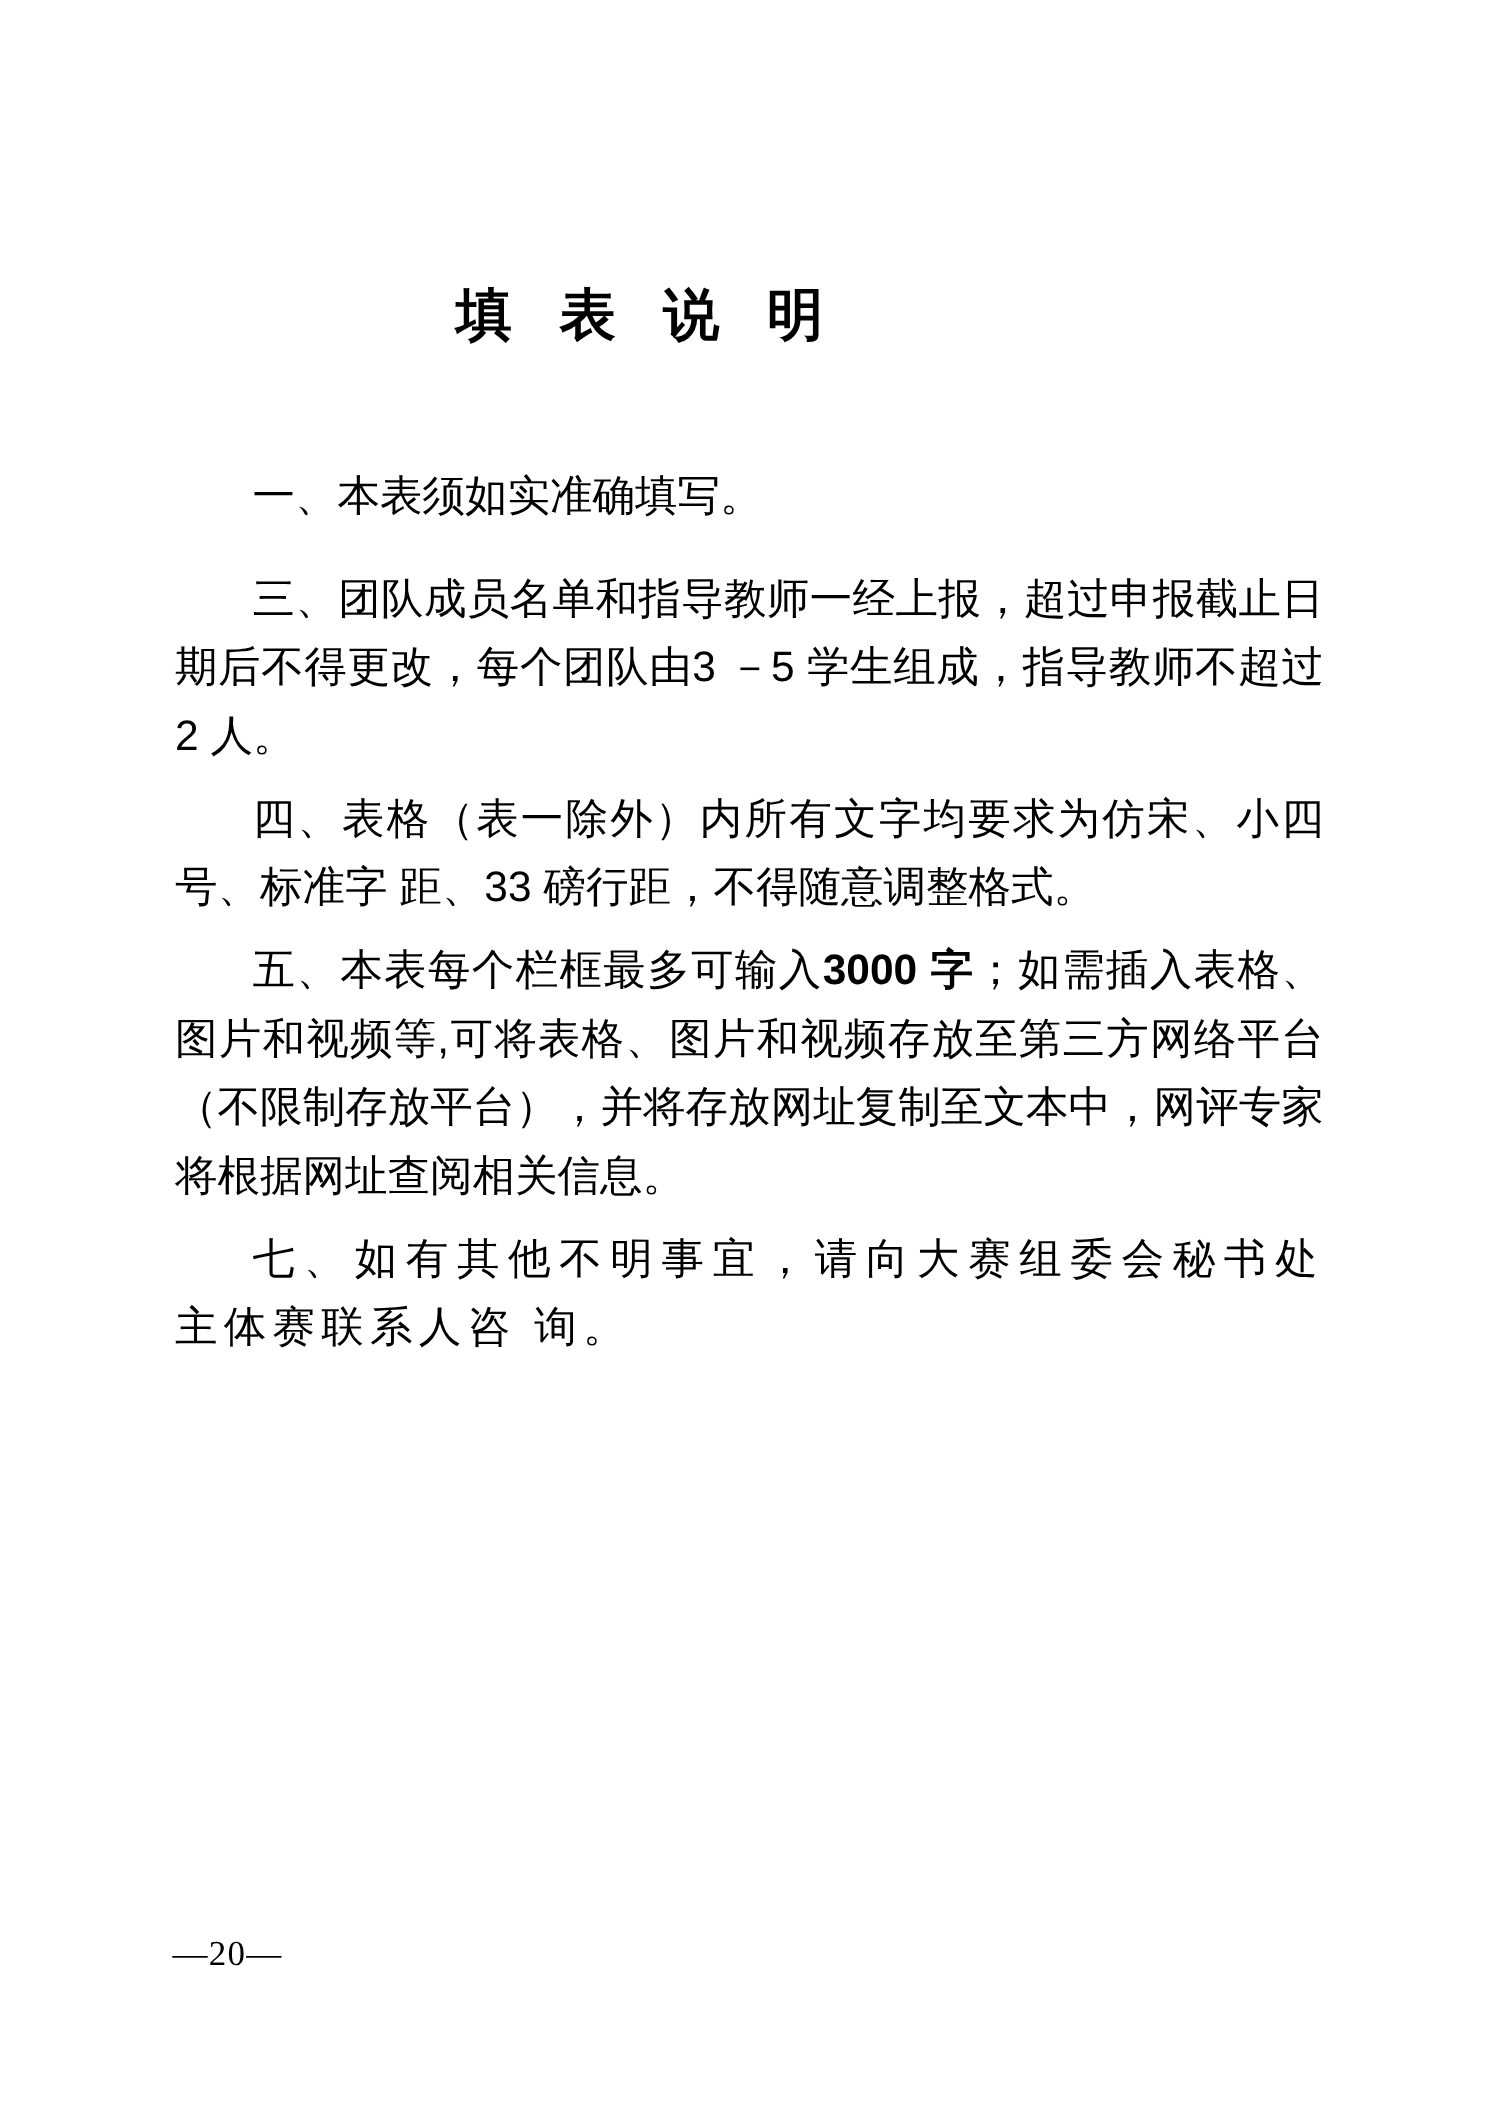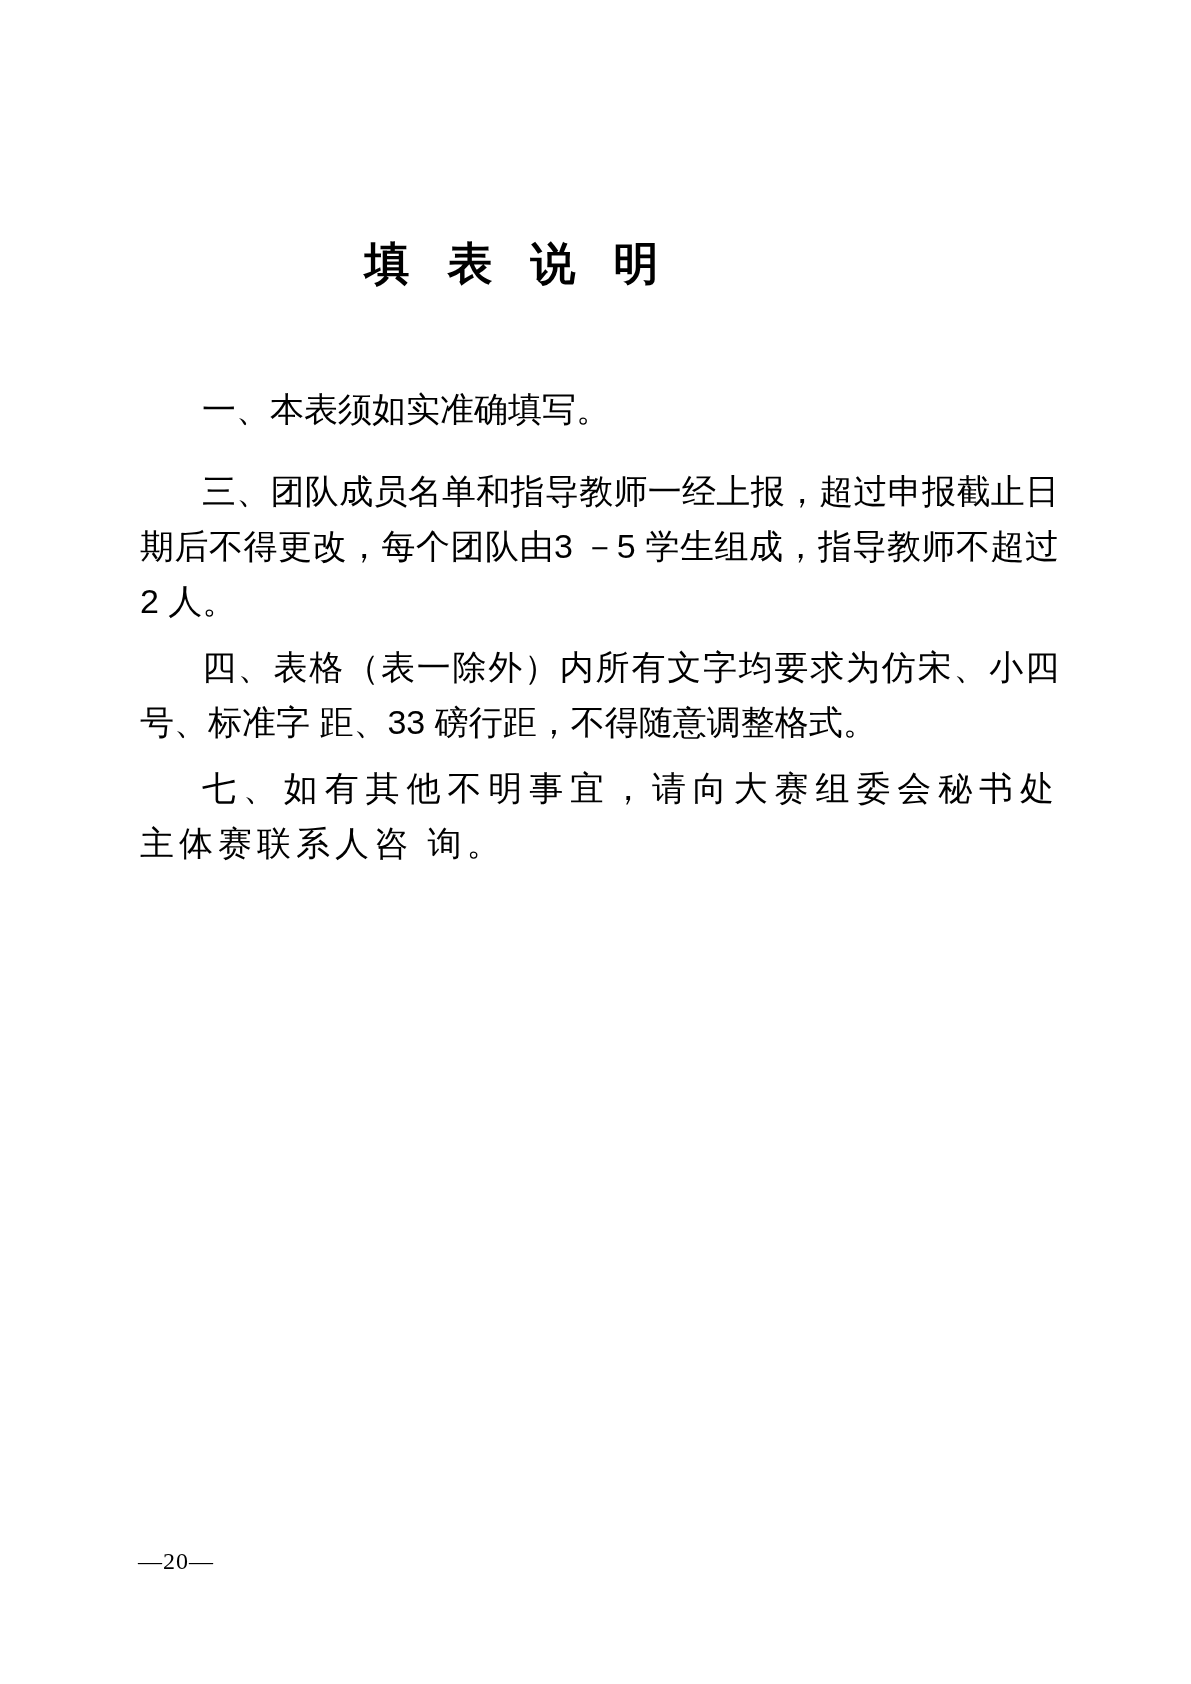--- a/index.html
+++ b/index.html
@@ -12,21 +12,21 @@
     position: relative;
     width: 1191px;
     height: 1684px;
     margin: 0 auto;
     background: #ffffff;
     color: #000000;
     font-family: "Liberation Serif", "DejaVu Serif", serif;
     overflow: hidden;
   }
   .title {
-    margin: 12px;
+    margin: 0;
     padding-top: 222px;
     padding-right: 130px; 
     text-align: center;
     font-size: 45px;
     font-weight: bold;
     letter-spacing: 38px;
     font-family: "Liberation Serif", "DejaVu Serif", serif;
     white-space: nowrap;
   }
   .body-block {
@@ -46,41 +46,42 @@
   .body-block p.spread {
     letter-spacing: 5px;
   }
   .bold-run {
     font-weight: bold;
   }
   .footer-pagenum {
     position: absolute;
     left: 138px;
     top: 1548px;
-    font-size: 24px;
+    font-size: 28px;
     font-family: "Liberation Serif", "DejaVu Serif", serif;
     letter-spacing: 1px;
   }
 </style>
 </head>
 <body>
 
 <div class="page">
 
   <h1 class="title">填表说明</h1>
 
   <div class="body-block">
 
     <p class="first-item">一、本表须如实准确填写。</p>
 
 
     <p>三、团队成员名单和指导教师一经上报，超过申报截止日期后不得更改，每个团队由3 －5 学生组成，指导教师不超过2 人。</p>
 
     <p>四、表格（表一除外）内所有文字均要求为仿宋、小四号、标准字 距、33 磅行距，不得随意调整格式。</p>
 
+    <p><span>五、本表每个栏框最多可输入</span><span class="bold-run">3000 字</span><span>；如需插入表格、图片和视频等,可将表格、图片和视频存放至第三方网络平台（不限制存放平台），并将存放网址复制至文本中，网评专家将根据网址查阅相关信息。</span></p>
 
 
     <p class="spread">七、如有其他不明事宜，请向大赛组委会秘书处主体赛联系人咨 询。</p>
 
   </div>
 
   <div class="footer-pagenum">—20—</div>
 
 </div>
 

